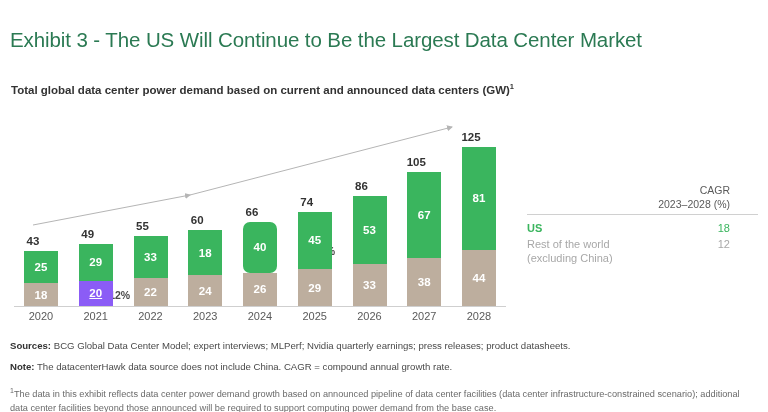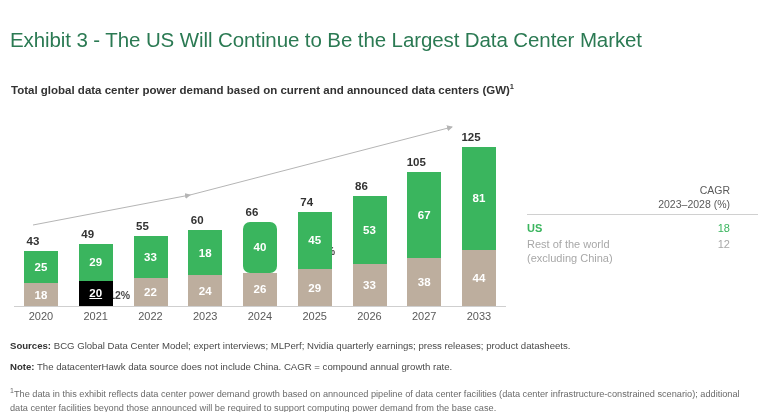--- a/index.html
+++ b/index.html
@@ -212,21 +212,21 @@
           <div class="bar-total" style="bottom: 58.7852px;">43</div>
           <div class="bar-stack">
             <div class="seg seg-us" style="height: 31.8519px; background: rgb(58, 181, 94);">25</div>
             <div class="seg seg-row" style="height: 22.9333px; background: rgb(189, 174, 158);">18</div>
           </div>
         </div>
         <div class="bar-group">
           <div class="bar-total" style="bottom: 66.4296px;">49</div>
           <div class="bar-stack">
             <div class="seg seg-us" style="height: 36.9481px; background: rgb(58, 181, 94);">29</div>
-            <div class="seg seg-row" style="height: 25.4815px; background: #000000; text-decoration: underline;">20</div>
+            <div class="seg seg-row" style="height: 25.4815px; background: #8b5cf6; text-decoration: underline;">20</div>
           </div>
         </div>
         <div class="bar-group">
           <div class="bar-total" style="bottom: 74.0741px;">55</div>
           <div class="bar-stack">
             <div class="seg seg-us" style="height: 42.0444px; background: rgb(58, 181, 94);">33</div>
             <div class="seg seg-row" style="height: 28.0296px; background: rgb(189, 174, 158);">22</div>
           </div>
         </div>
         <div class="bar-group">
@@ -275,21 +275,21 @@
 
     <div class="xlabels">
         <div class="xlabel">2020</div>
         <div class="xlabel">2021</div>
         <div class="xlabel">2022</div>
         <div class="xlabel">2023</div>
         <div class="xlabel">2024</div>
         <div class="xlabel">2025</div>
         <div class="xlabel">2026</div>
         <div class="xlabel">2027</div>
-        <div class="xlabel">2033</div>
+        <div class="xlabel">2028</div>
       </div>
   </div>
 
   <div class="cagr">
     <div class="cagr-head">
       <div>CAGR</div>
       <div>2023–2028 (%)</div>
     </div>
     <div class="cagr-rule"></div>
 

